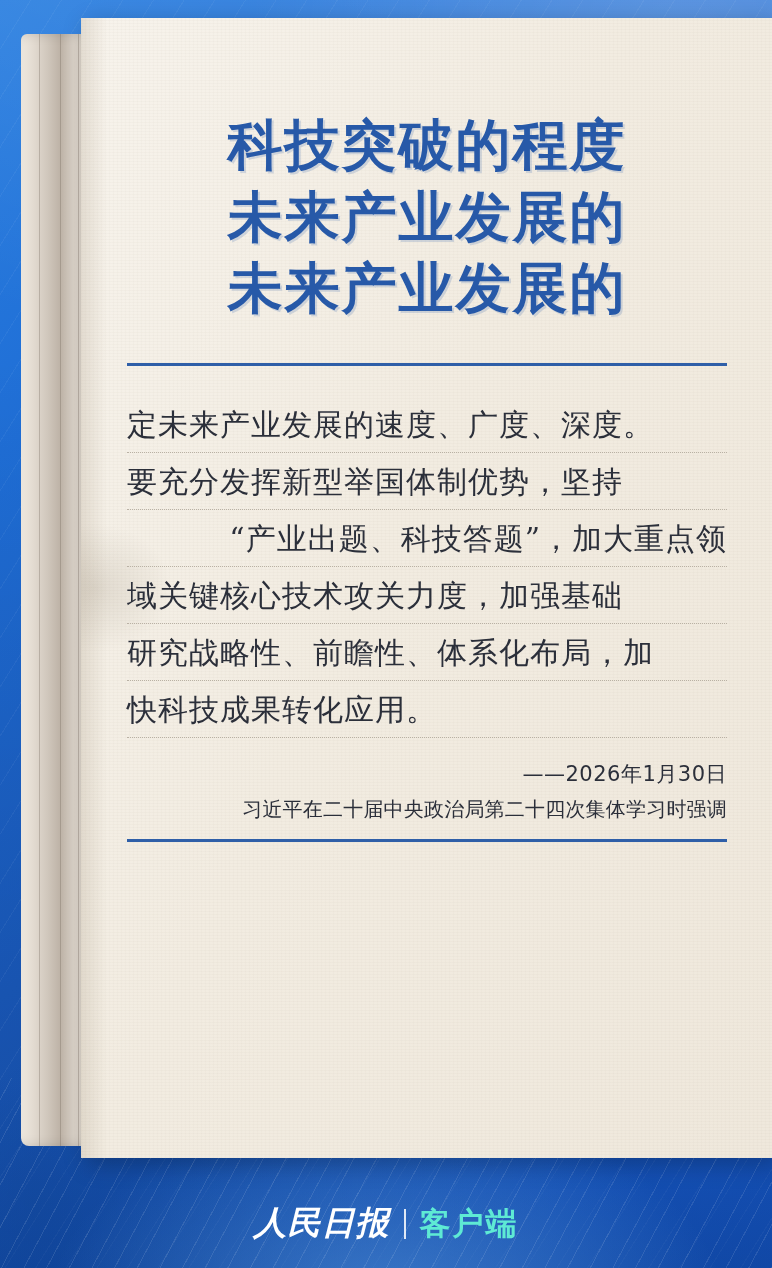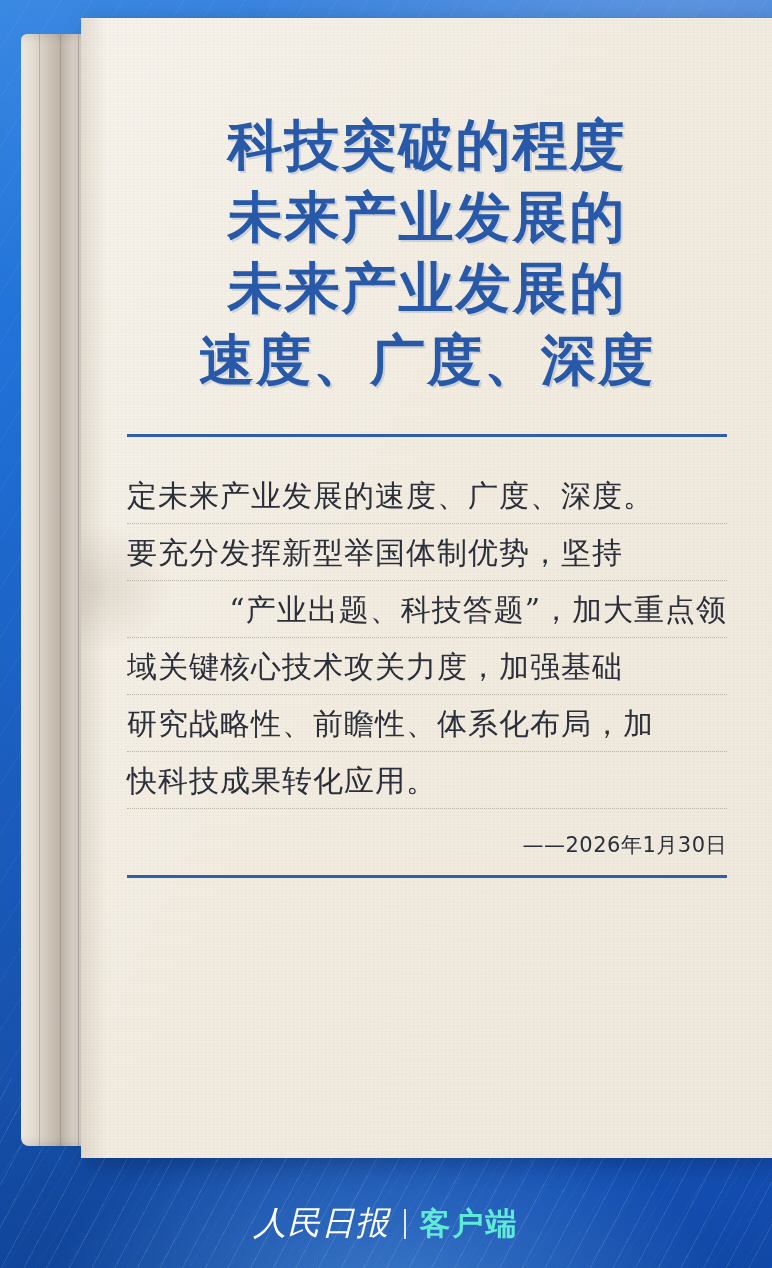--- a/index.html
+++ b/index.html
@@ -206,21 +206,21 @@
     left: 0; right: 0;
     bottom: 22px;
     display: flex;
     align-items: center;
     justify-content: center;
     gap: 14px;
     z-index: 5;
   }
   .footer .rmrb {
     font-family: "DejaVu Serif", "Liberation Serif", serif;
-    font-weight: normal;
+    font-weight: bold;
     font-size: 33px;
     color: #ffffff;
     letter-spacing: 1px;
     font-style: italic;
   }
   .footer .sep {
     width: 2px;
     height: 30px;
     background: rgba(255,255,255,.85);
   }
@@ -247,36 +247,36 @@
     <div class="fold f2"></div>
     <div class="fold f3"></div>
   </div>
 
   <div class="page">
 
     <div class="headline">
       <div class="line">科技突破的程度</div>
       <div class="line">未来产业发展的</div>
       <div class="line">未来产业发展的</div>
-      <div class="line">速度、广度、深度</div>
     </div>
 
     <div class="rule"></div>
 
     <div class="body-block">
       <div class="body-line">定未来产业发展的速度、广度、深度。</div>
       <div class="body-line">要充分发挥新型举国体制优势，坚持</div>
       <div class="body-line center-ish">“产业出题、科技答题”，加大重点领</div>
       <div class="body-line">域关键核心技术攻关力度，加强基础</div>
       <div class="body-line">研究战略性、前瞻性、体系化布局，加</div>
       <div class="body-line">快科技成果转化应用。</div>
     </div>
 
     <div class="attrib">
       <div class="date">——2026年1月30日</div>
+      <div class="src">习近平在二十届中央政治局第二十四次集体学习时强调</div>
     </div>
 
     <div class="rule-bottom"></div>
 
   </div>
 </div>
 
 <div class="footer">
   <div class="rmrb">人民日报</div>
   <div class="sep"></div>

